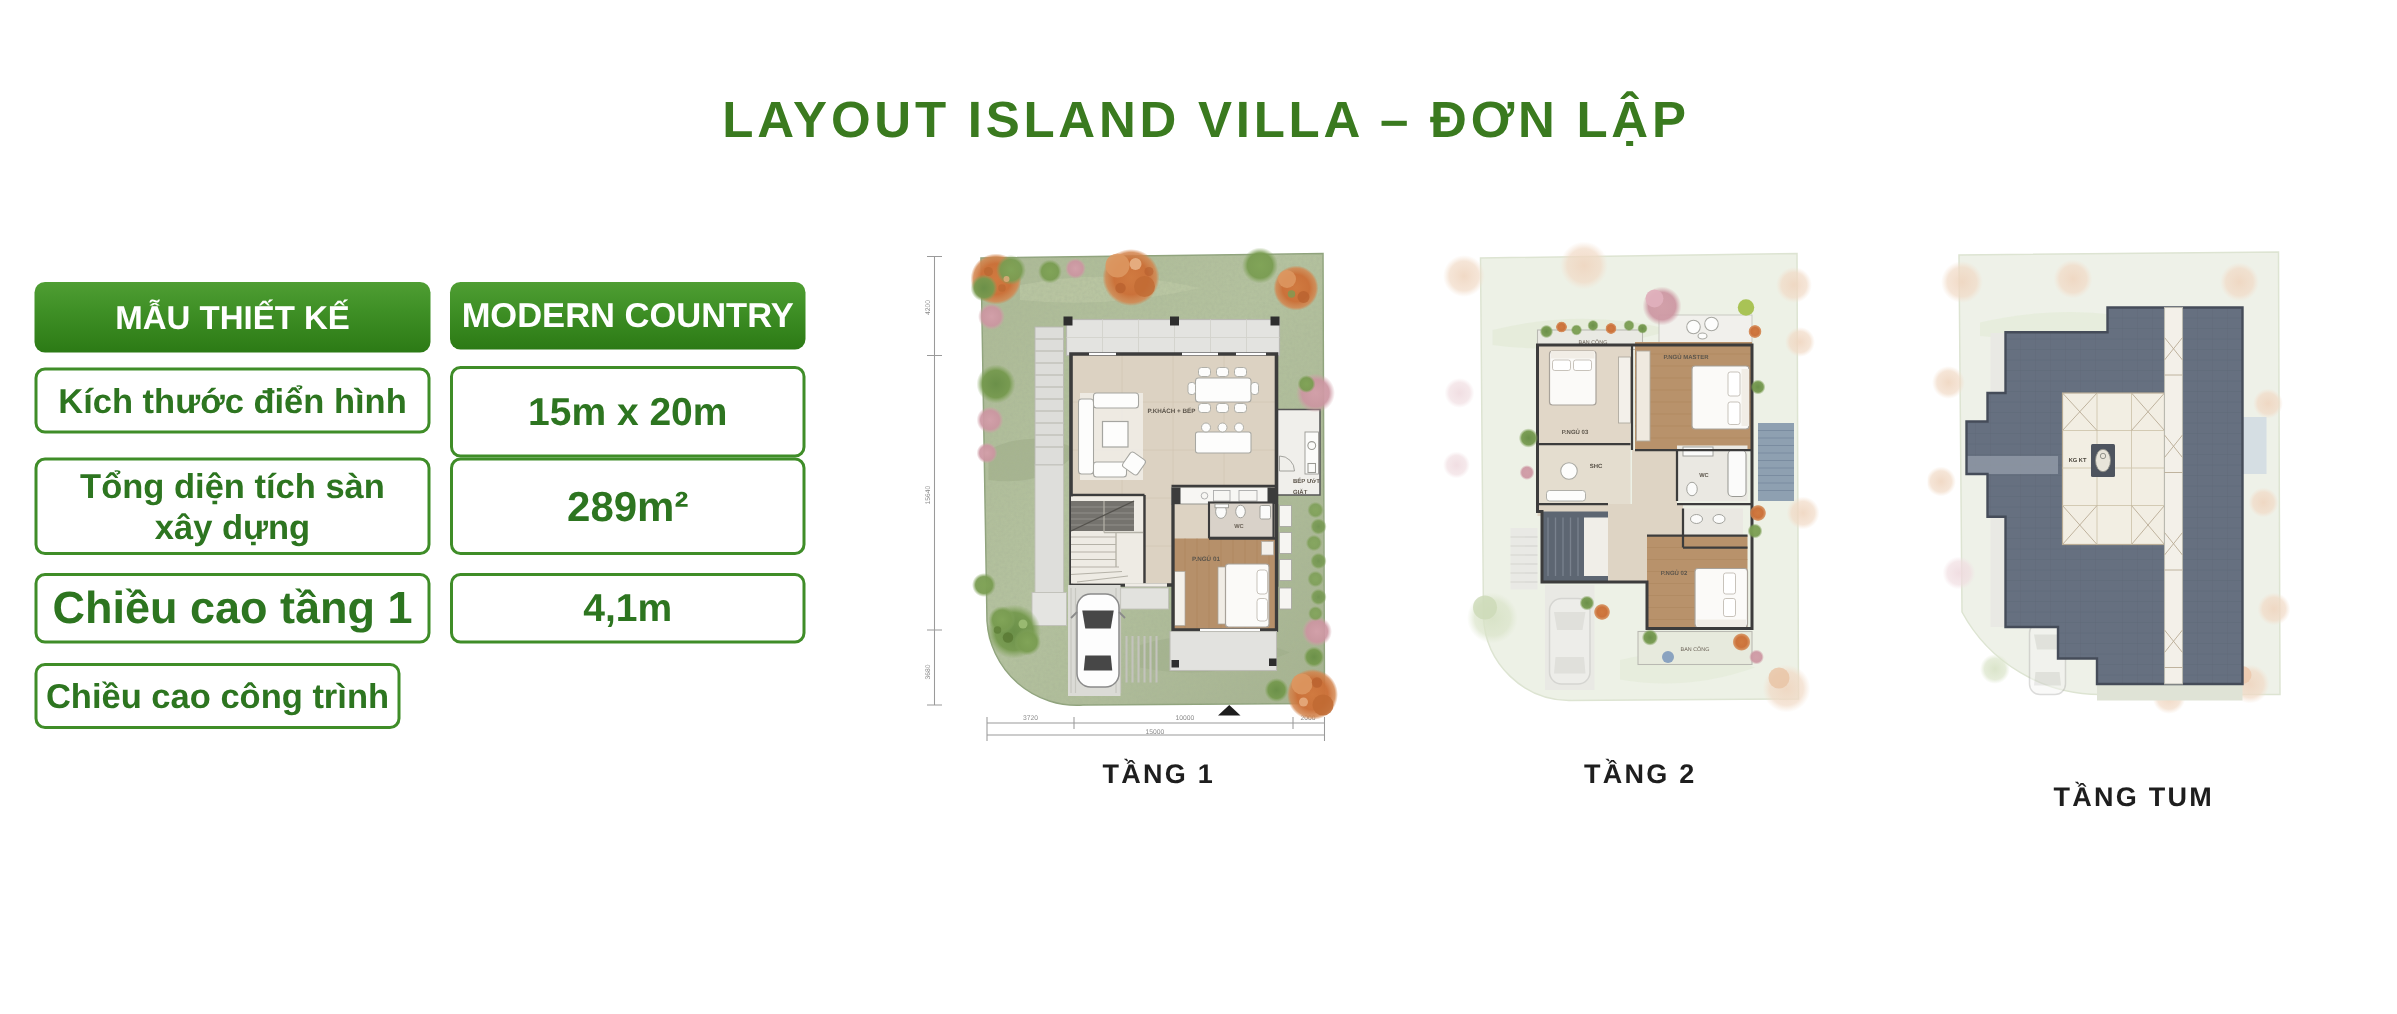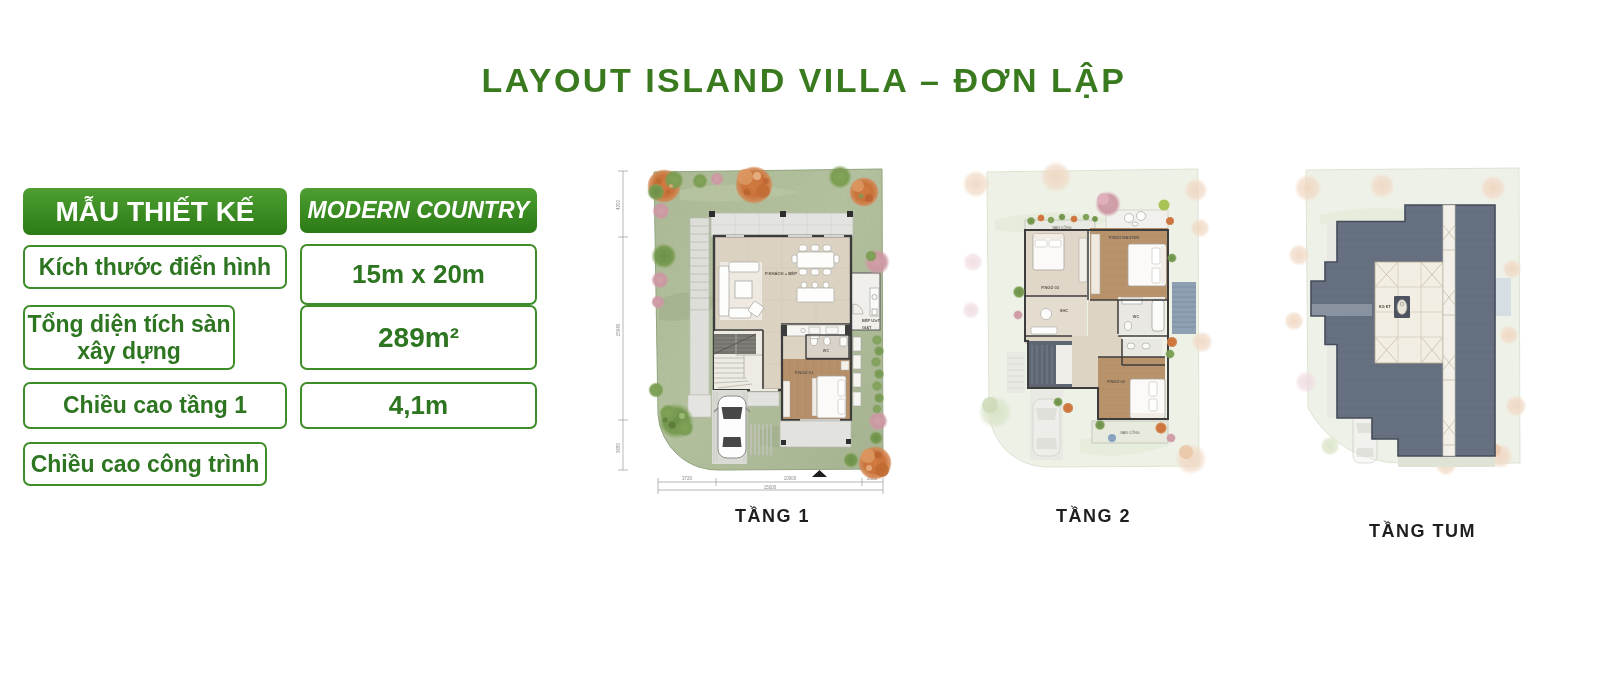--- a/index.html
+++ b/index.html
@@ -11,33 +11,33 @@
   .hdr{background:linear-gradient(180deg,#4f9e33 0%,#3f9026 40%,#2c7a15 100%);color:#fff;}
   .dat{background:#fff;border:2px solid #3f8d28;color:#2d7520;}
   .planlbl{position:absolute;font-weight:bold;color:#1e1e1e;letter-spacing:1.5px;font-size:18px;}
 </style>
 </head>
 <body>
 <div id="page">
 
   <div class="abs" style="left:0;top:61px;width:1608px;text-align:center;font-size:34px;font-weight:bold;color:#3a7a1f;letter-spacing:2.5px;">LAYOUT ISLAND VILLA – ĐƠN LẬP</div>
 
-  <div class="cell hdr" style="left:23px;top:188px;width:264px;height:47px;font-size:28px;">MẪU THIẾT KẾ</div>
-
-  <div class="cell hdr" style="left:300px;top:188px;width:237px;height:45px;font-size:23px;font-style:italic;">MODERN COUNTRY</div>
+  <div class="cell hdr" style="left:23px;top:188px;width:264px;height:47px;font-size:22px;">MẪU THIẾT KẾ</div>
+
+  <div class="cell hdr" style="left:300px;top:188px;width:237px;height:45px;font-size:23px;">MODERN COUNTRY</div>
 
   <div class="cell dat" style="left:23px;top:245px;width:264px;height:44px;font-size:23px;">Kích thước điển hình</div>
 
   <div class="cell dat" style="left:300px;top:244px;width:237px;height:61px;font-size:26px;">15m x 20m</div>
 
-  <div class="cell dat" style="left:23px;top:305px;width:212px;height:65px;font-size:23px;line-height:27px;">Tổng diện tích sàn<br>xây dựng</div>
+  <div class="cell dat" style="left:23px;top:305px;width:264px;height:65px;font-size:23px;line-height:27px;">Tổng diện tích sàn<br>xây dựng</div>
 
   <div class="cell dat" style="left:300px;top:305px;width:237px;height:65px;font-size:28px;">289m²</div>
 
-  <div class="cell dat" style="left:23px;top:382px;width:264px;height:47px;font-size:23px;">Chiều cao tầng 1</div>
+  <div class="cell dat" style="left:23px;top:382px;width:264px;height:47px;font-size:30px;">Chiều cao tầng 1</div>
 
   <div class="cell dat" style="left:300px;top:382px;width:237px;height:47px;font-size:26px;">4,1m</div>
 
   <div class="cell dat" style="left:23px;top:442px;width:244px;height:44px;font-size:23px;">Chiều cao công trình</div>
 
 
   <svg class="abs" style="left:605px;top:155px;" width="350" height="345" viewBox="605 155 350 345">
     <defs>
       <radialGradient id="gor">
           <stop offset="0%" stop-color="#d07a40"></stop>

